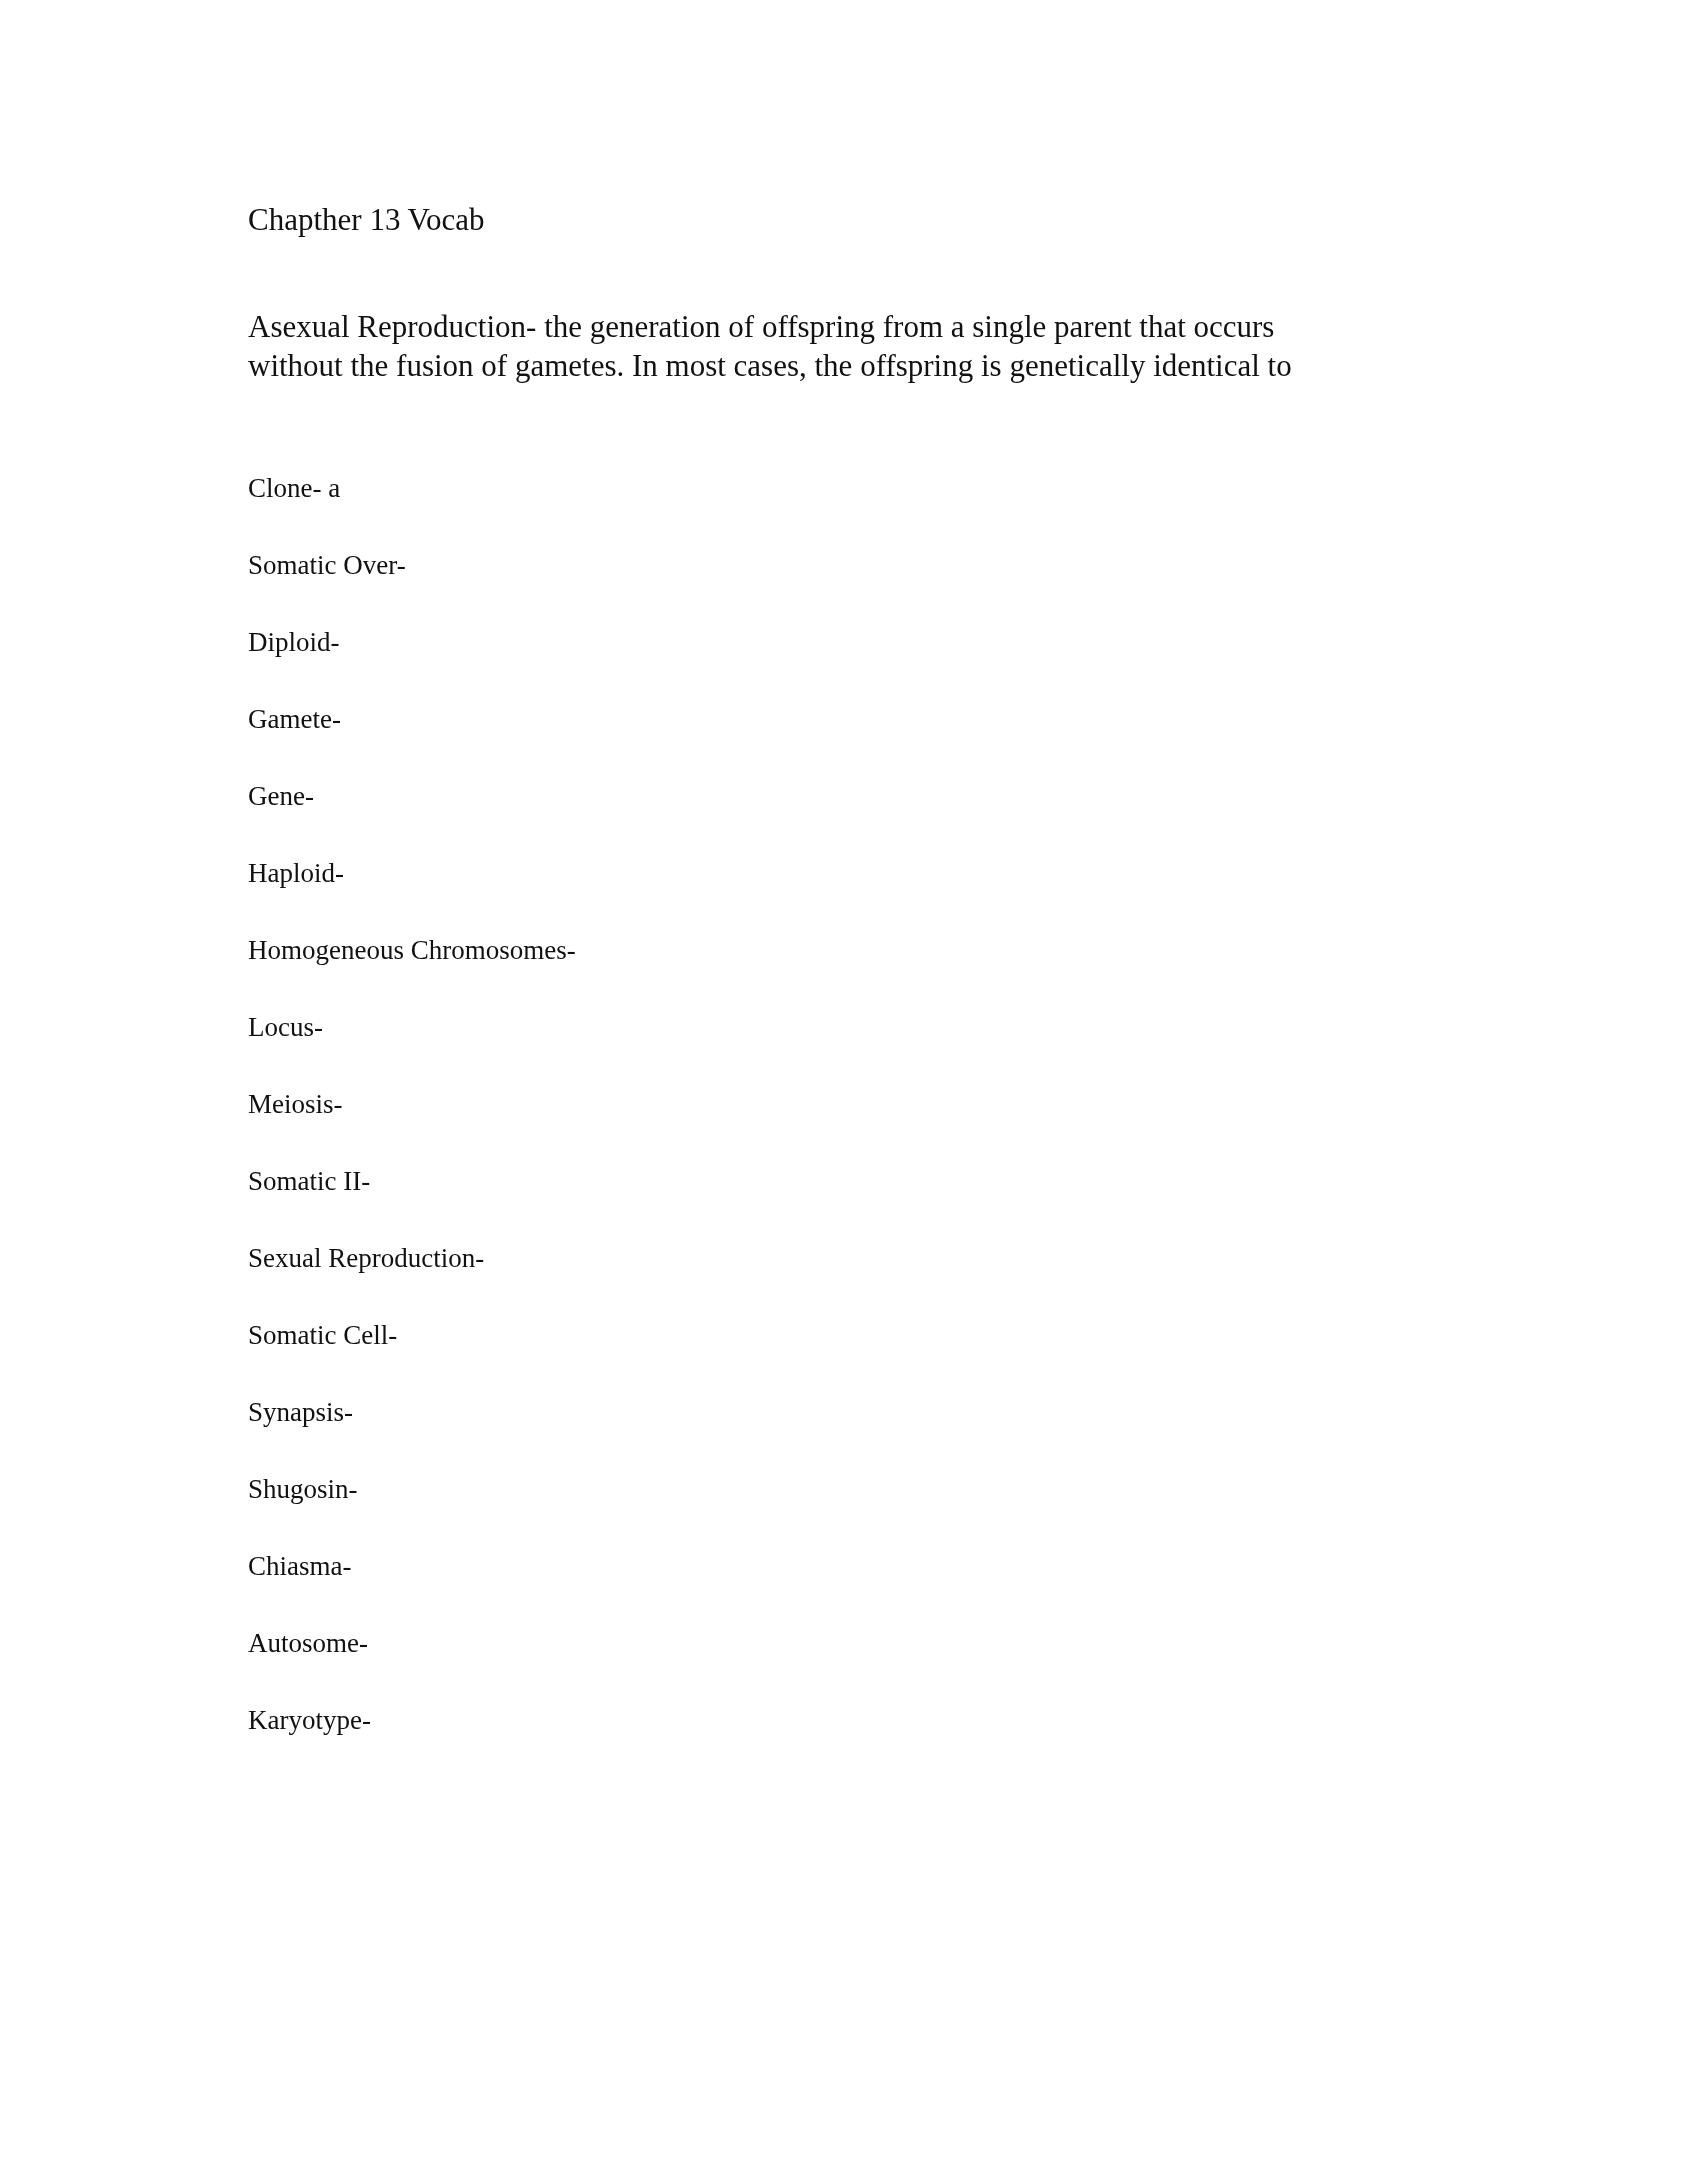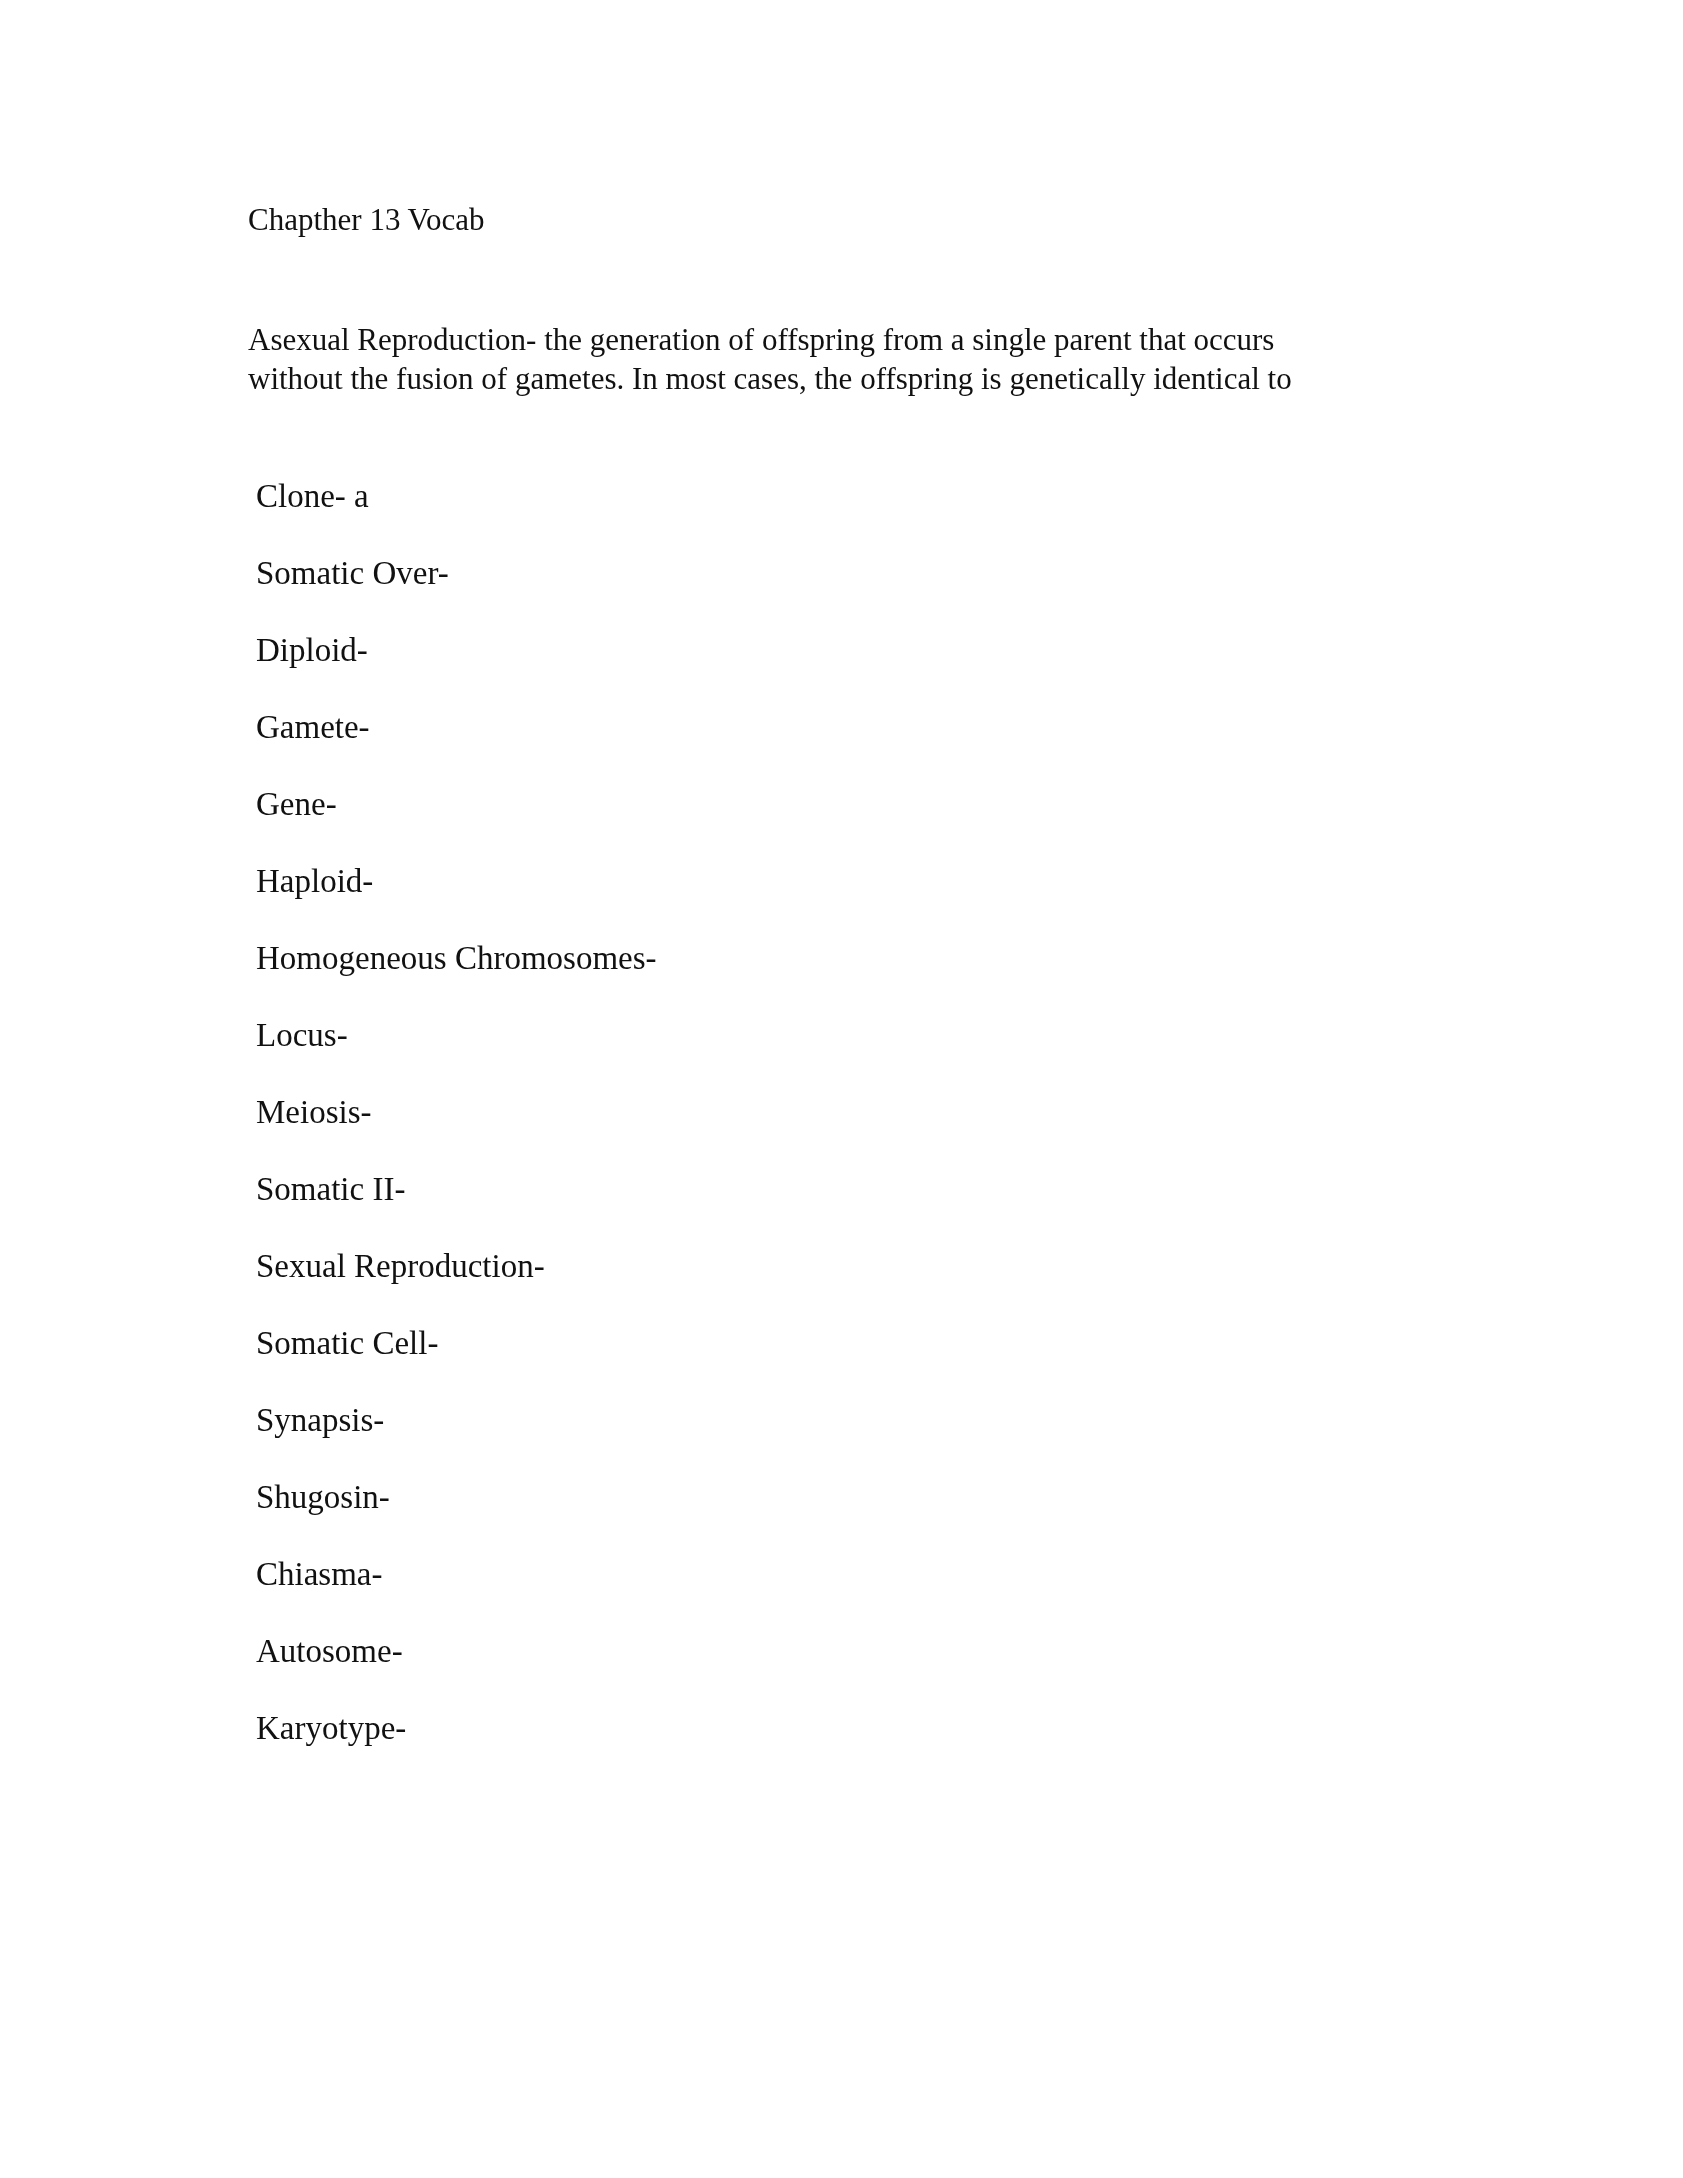--- a/index.html
+++ b/index.html
@@ -1,22 +1,22 @@
 <!DOCTYPE html>
 <html><head>
 <meta charset="utf-8">
 <style>
   html, body { margin:0; padding:0; background:#ffffff; }
   body { width:1683px; height:2178px; position:relative; overflow:hidden;
          font-family:"DejaVu Serif","Liberation Serif",serif; color:#111; }
   .page { position:absolute; left:0; top:0; width:1447px; height:2178px; background:#fff; }
   .title { position:absolute; left:248px; top:200px; font-size:28px; line-height:39px; white-space:nowrap; font-family:"Liberation Serif",serif; font-size:31px; }
-  .para { position:absolute; left:248px; top:320px; font-family:"Liberation Serif",serif; font-size:31px; line-height:39px; }
+  .para { position:absolute; left:248px; top:307px; font-family:"Liberation Serif",serif; font-size:31px; line-height:39px; }
   .para .ln { display:block; white-space:nowrap; }
-  .terms { position:absolute; left:248px; top:469px; margin:8px; padding:0; list-style:none; font-family:"Liberation Serif",serif; font-size:33px; }
+  .terms { position:absolute; left:248px; top:469px; margin:0; padding:0; list-style:none; font-family:"Liberation Serif",serif; font-size:27px; }
   .terms li { height:77px; line-height:39px; white-space:nowrap; }
 </style>
 </head>
 <body>
 
 <div class="page">
   <div class="title">Chapther 13 Vocab</div>
 
   <div class="para">
     <span class="ln">Asexual Reproduction- the generation of offspring from a single parent that occurs</span>

